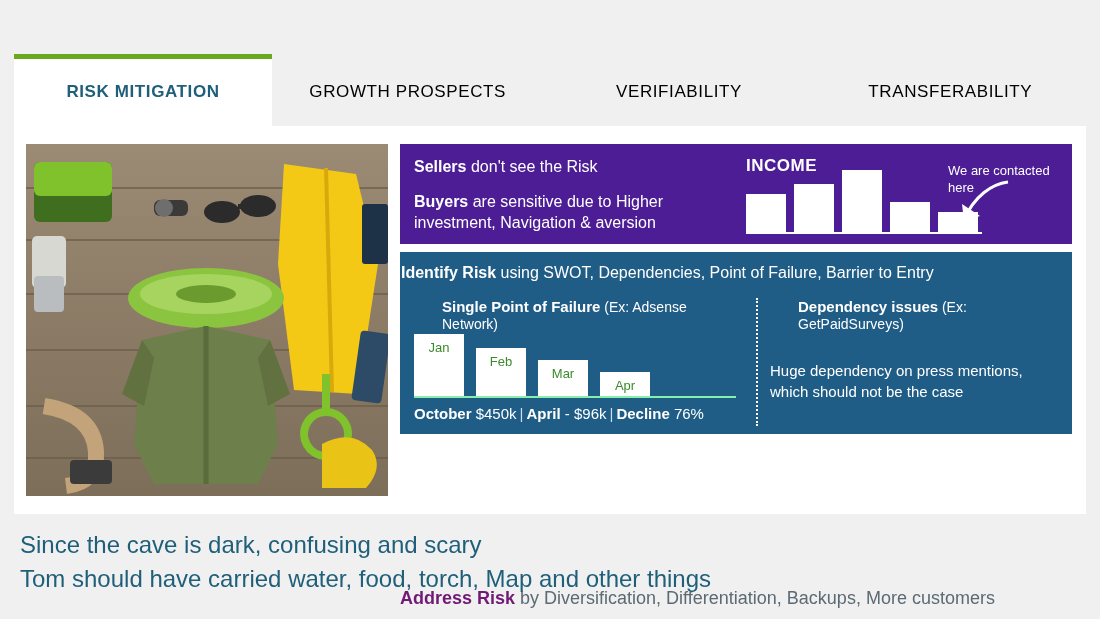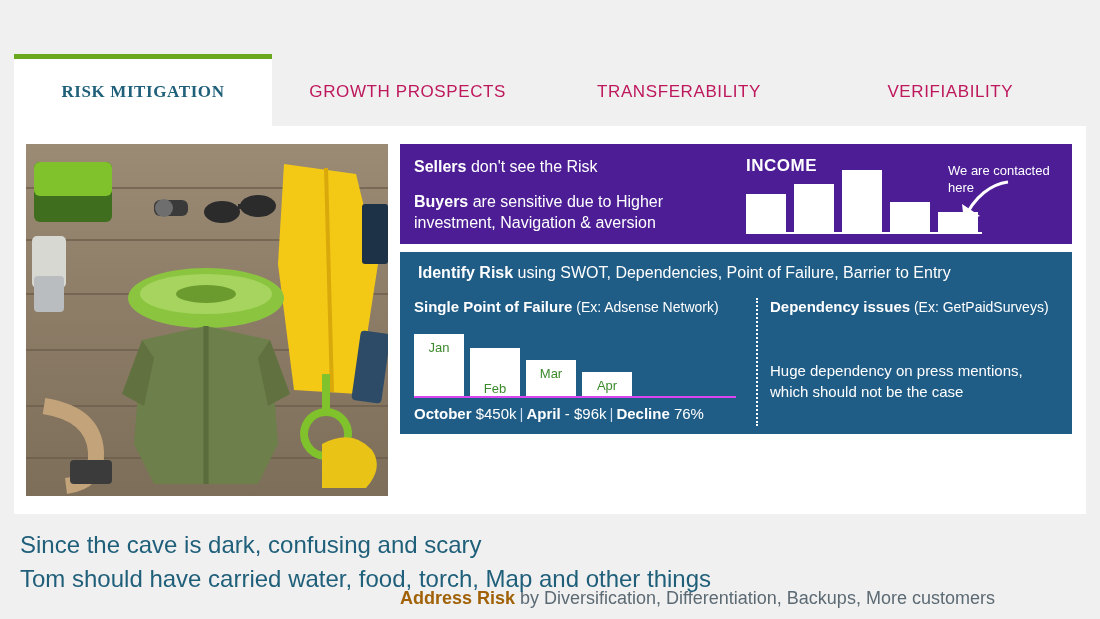--- a/index.html
+++ b/index.html
@@ -15,35 +15,35 @@
   
   .tabs {
     position: absolute; left: 14px; top: 58px;
     width: 1072px; height: 68px;
     display: flex; align-items: stretch;
   }
   .tab {
     flex: 1 1 0;
     display: flex; align-items: center; justify-content: center;
     font-size: 17px; letter-spacing: .6px;
-    color: #be185d;
+    color: #000000;
     background: transparent;
     position: relative;
   }
   .tab.active {
     background: #ffffff;
     color: #1f5f7a;
     font-weight: bold;
   }
   .tab.active::before {
     content: "";
     position: absolute; left: 0; right: 0; top: -4px; height: 5px;
     background: #6aa81f;
   }
-  .tab:first-child { flex: 0 0 258px; font-family: Liberation Serif, serif; }
+  .tab:first-child { flex: 0 0 258px; }
 
   
   .card {
     position: absolute; left: 14px; top: 126px;
     width: 1072px; height: 388px;
     background: #ffffff;
   }
 
   
   .photo {
@@ -94,41 +94,41 @@
     position: absolute; left: 218px; top: 26px; width: 52px; height: 46px;
   }
 
   
   .blue-panel {
     position: relative;
     margin-top: 8px;
     height: 182px;
     background: #1f5c86;
     color: #ffffff;
-    padding: 12px 18px;
+    padding: 12px 1px;
   }
   .bp-head { font-size: 16px; }
   .bp-head .b { font-weight: bold; }
 
   .bp-cols { position: absolute; left:14px; right:14px; top: 46px; bottom: 8px; }
   .bp-divider {
     position: absolute; left: 342px; top: 0; bottom: 0;
     border-left: 2px dotted #ffffff;
   }
   .bp-left { position: absolute; left: 0; top: 0; width: 330px; bottom: 0; }
   .bp-right { position: absolute; left: 356px; right: 0; top: 0; bottom: 0; }
 
-  .sub-title { font-size: 15px; }
+  .sub-title { font-size: 15px; margin-left: 28px; }
   .sub-title .b { font-weight: bold; }
   .sub-title .ex { font-size: 14px; }
 
   .mini-chart {
     position: absolute; left: 0; top: 34px; width: 322px; height: 66px;
-    border-bottom: 2px solid #d946ef;
-    display: flex; align-items: flex-end; gap: 6px; text-decoration: underline;
+    border-bottom: 2px solid #86efac;
+    display: flex; align-items: flex-end; gap: 12px; text-decoration: underline;
   }
   .mini-bar {
     background: #ffffff; color: #3b8a2c;
     width: 50px;
     display: flex; align-items: flex-start; justify-content: center;
     padding-top: 6px;
     font-size: 13px;
   }
   .stats {
     position: absolute; left: 0; bottom: 4px; font-size: 15px; white-space: nowrap;
@@ -139,45 +139,45 @@
   .dep-text {
     position: absolute; left: 0; top: 62px; right: 0;
     font-size: 15px; line-height: 21px;
   }
 
   
   .address-risk {
     position: absolute; left: 386px; top: 462px;
     font-size: 18px; color: #5c6a74;
   }
-  .address-risk .b { font-weight: bold; color: #a16207; }
+  .address-risk .b { font-weight: bold; color: #701a75; }
 
   
   .caption {
     position: absolute; left: 20px; top: 528px;
     font-size: 24px; line-height: 34px; color: #1f5f7a;
   }
 </style>
 </head>
 <body>
 
 <div class="slide">
 
   <div class="tabs">
     <div class="tab active">
       <span>RISK MITIGATION</span>
     </div>
     <div class="tab">
       <span>GROWTH PROSPECTS</span>
     </div>
     <div class="tab">
+      <span>VERIFIABILITY</span>
+    </div>
+    <div class="tab">
       <span>TRANSFERABILITY</span>
-    </div>
-    <div class="tab">
-      <span>VERIFIABILITY</span>
     </div>
   </div>
 
   <div class="card">
 
     <div class="photo">
       <svg viewBox="0 0 362 352" preserveAspectRatio="none" aria-hidden="true">
         <defs>
           <linearGradient id="wood" x1="0" y1="0" x2="0" y2="1">
             <stop offset="0" stop-color="#9b8a74"></stop>
@@ -271,21 +271,21 @@
           <div class="bp-divider"></div>
 
           <div class="bp-left">
             <div class="sub-title">
               <span class="b">Single Point of Failure</span><span class="ex"> (Ex: Adsense Network)</span>
             </div>
             <div class="mini-chart">
               <div class="mini-bar" style="height:62px;">
                   <span>Jan</span>
                 </div>
-              <div class="mini-bar" style="height:48px;align-items:flex-end;">
+              <div class="mini-bar" style="height:48px;">
                   <span>Feb</span>
                 </div>
               <div class="mini-bar" style="height:36px;">
                   <span>Mar</span>
                 </div>
               <div class="mini-bar" style="height:24px;">
                   <span>Apr</span>
                 </div>
             </div>
             <div class="stats">

